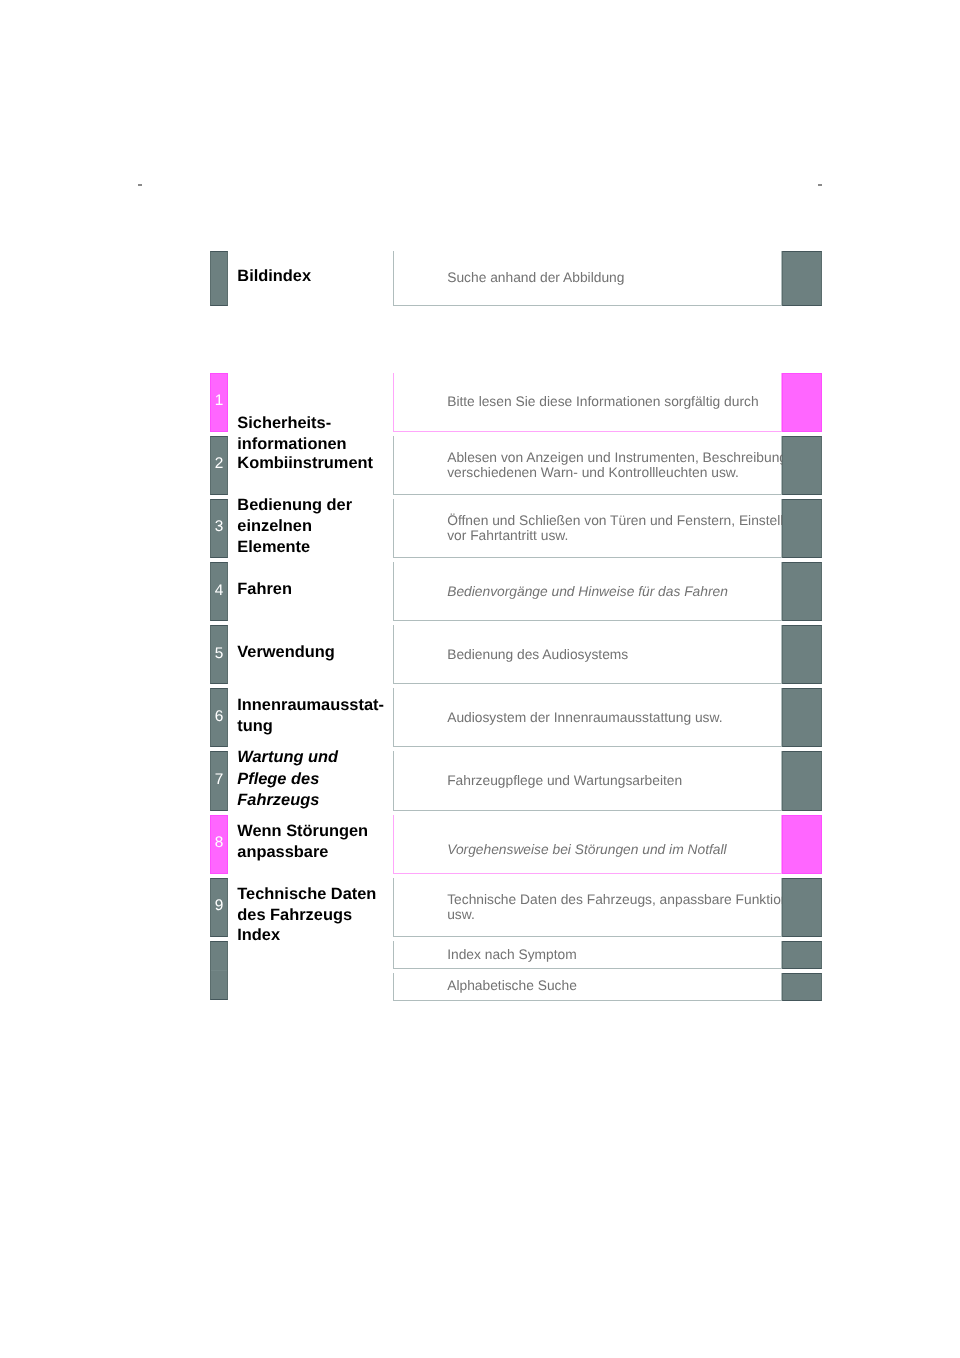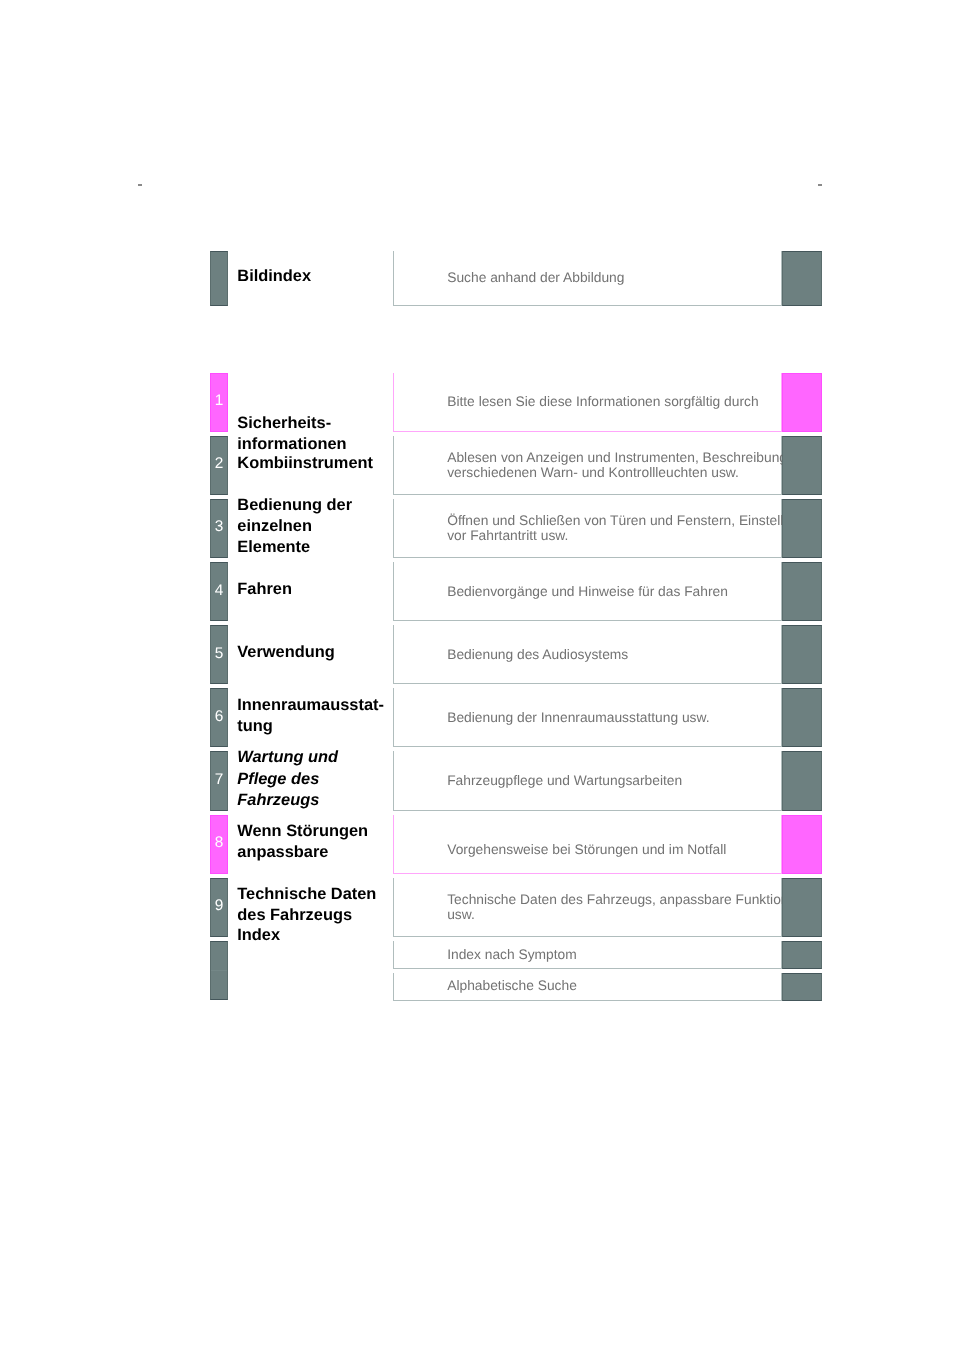--- a/index.html
+++ b/index.html
@@ -79,57 +79,57 @@
     <div class="descbox" style="top: 499px; height: 59.2px;"></div>
     <div class="desc" style="top: 513px;">Öffnen und Schließen von Türen und Fenstern, Einstellungen
 vor Fahrtantritt usw.</div>
     <div class="tab-right" style="top: 499px; height: 59.2px;"></div>
   </div>
   <div class="row">
     <div class="tab-left" style="top: 562.1px; height: 59.2px;"></div>
     <div class="tabnum" style="top: 582.5px;">4</div>
     <div class="title" style="top: 579.15px;">Fahren</div>
     <div class="descbox" style="top: 562.1px; height: 59.2px;"></div>
-    <div class="desc" style="top: 583.6px;">Bedienvorgänge und Hinweise für das Fahren</div>
+    <div class="desc" style="top: 583.6px; font-style: italic;">Bedienvorgänge und Hinweise für das Fahren</div>
     <div class="tab-right" style="top: 562.1px; height: 59.2px;"></div>
   </div>
   <div class="row">
     <div class="tab-left" style="top: 625.2px; height: 59.2px;"></div>
     <div class="tabnum" style="top: 645.6px;">5</div>
     <div class="title" style="top: 642.25px;">Verwendung</div>
     <div class="descbox" style="top: 625.2px; height: 59.2px;"></div>
     <div class="desc" style="top: 646.7px;">Bedienung des Audiosystems</div>
     <div class="tab-right" style="top: 625.2px; height: 59.2px;"></div>
   </div>
   <div class="row">
     <div class="tab-left" style="top: 688.3px; height: 59px;"></div>
     <div class="tabnum" style="top: 708.6px;">6</div>
     <div class="title" style="top: 694.6px;">Innenraumausstat-
 tung</div>
     <div class="descbox" style="top: 688.3px; height: 59px;"></div>
-    <div class="desc" style="top: 709.7px;">Bedienung der Innenraumausstattung usw.</div>
+    <div class="desc" style="top: 709.7px;">Audiosystem der Innenraumausstattung usw.</div>
     <div class="tab-right" style="top: 688.3px; height: 59px;"></div>
   </div>
   <div class="row">
     <div class="tab-left" style="top: 751.4px; height: 59.4px;"></div>
     <div class="tabnum" style="top: 771.9px;">7</div>
     <div class="title" style="top: 747.25px; font-style: italic;">Wartung und
 Pflege des
 Fahrzeugs</div>
     <div class="descbox" style="top: 751.4px; height: 59.4px;"></div>
     <div class="desc" style="top: 773px;">Fahrzeugpflege und Wartungsarbeiten</div>
     <div class="tab-right" style="top: 751.4px; height: 59.4px;"></div>
   </div>
   <div class="row">
     <div class="tab-left pink" style="top: 814.5px; height: 59.3px;"></div>
     <div class="tabnum" style="top: 834.95px;">8</div>
     <div class="title" style="top: 820.95px;">Wenn Störungen
 anpassbare</div>
     <div class="descbox pink" style="top: 814.5px; height: 59.3px;"></div>
-    <div class="desc" style="top: 842px;">Vorgehensweise bei Störungen und im Notfall</div>
+    <div class="desc" style="top: 842px; font-style: italic;">Vorgehensweise bei Störungen und im Notfall</div>
     <div class="tab-right pink" style="top: 814.5px; height: 59.3px;"></div>
   </div>
   <div class="row">
     <div class="tab-left" style="top: 877.6px; height: 59.3px;"></div>
     <div class="tabnum" style="top: 898.05px;">9</div>
     <div class="title" style="top: 884.05px;">Technische Daten
 des Fahrzeugs</div>
     <div class="descbox" style="top: 877.6px; height: 59.3px;"></div>
     <div class="desc" style="top: 891.65px;">Technische Daten des Fahrzeugs, anpassbare Funktionen
 usw.</div>

